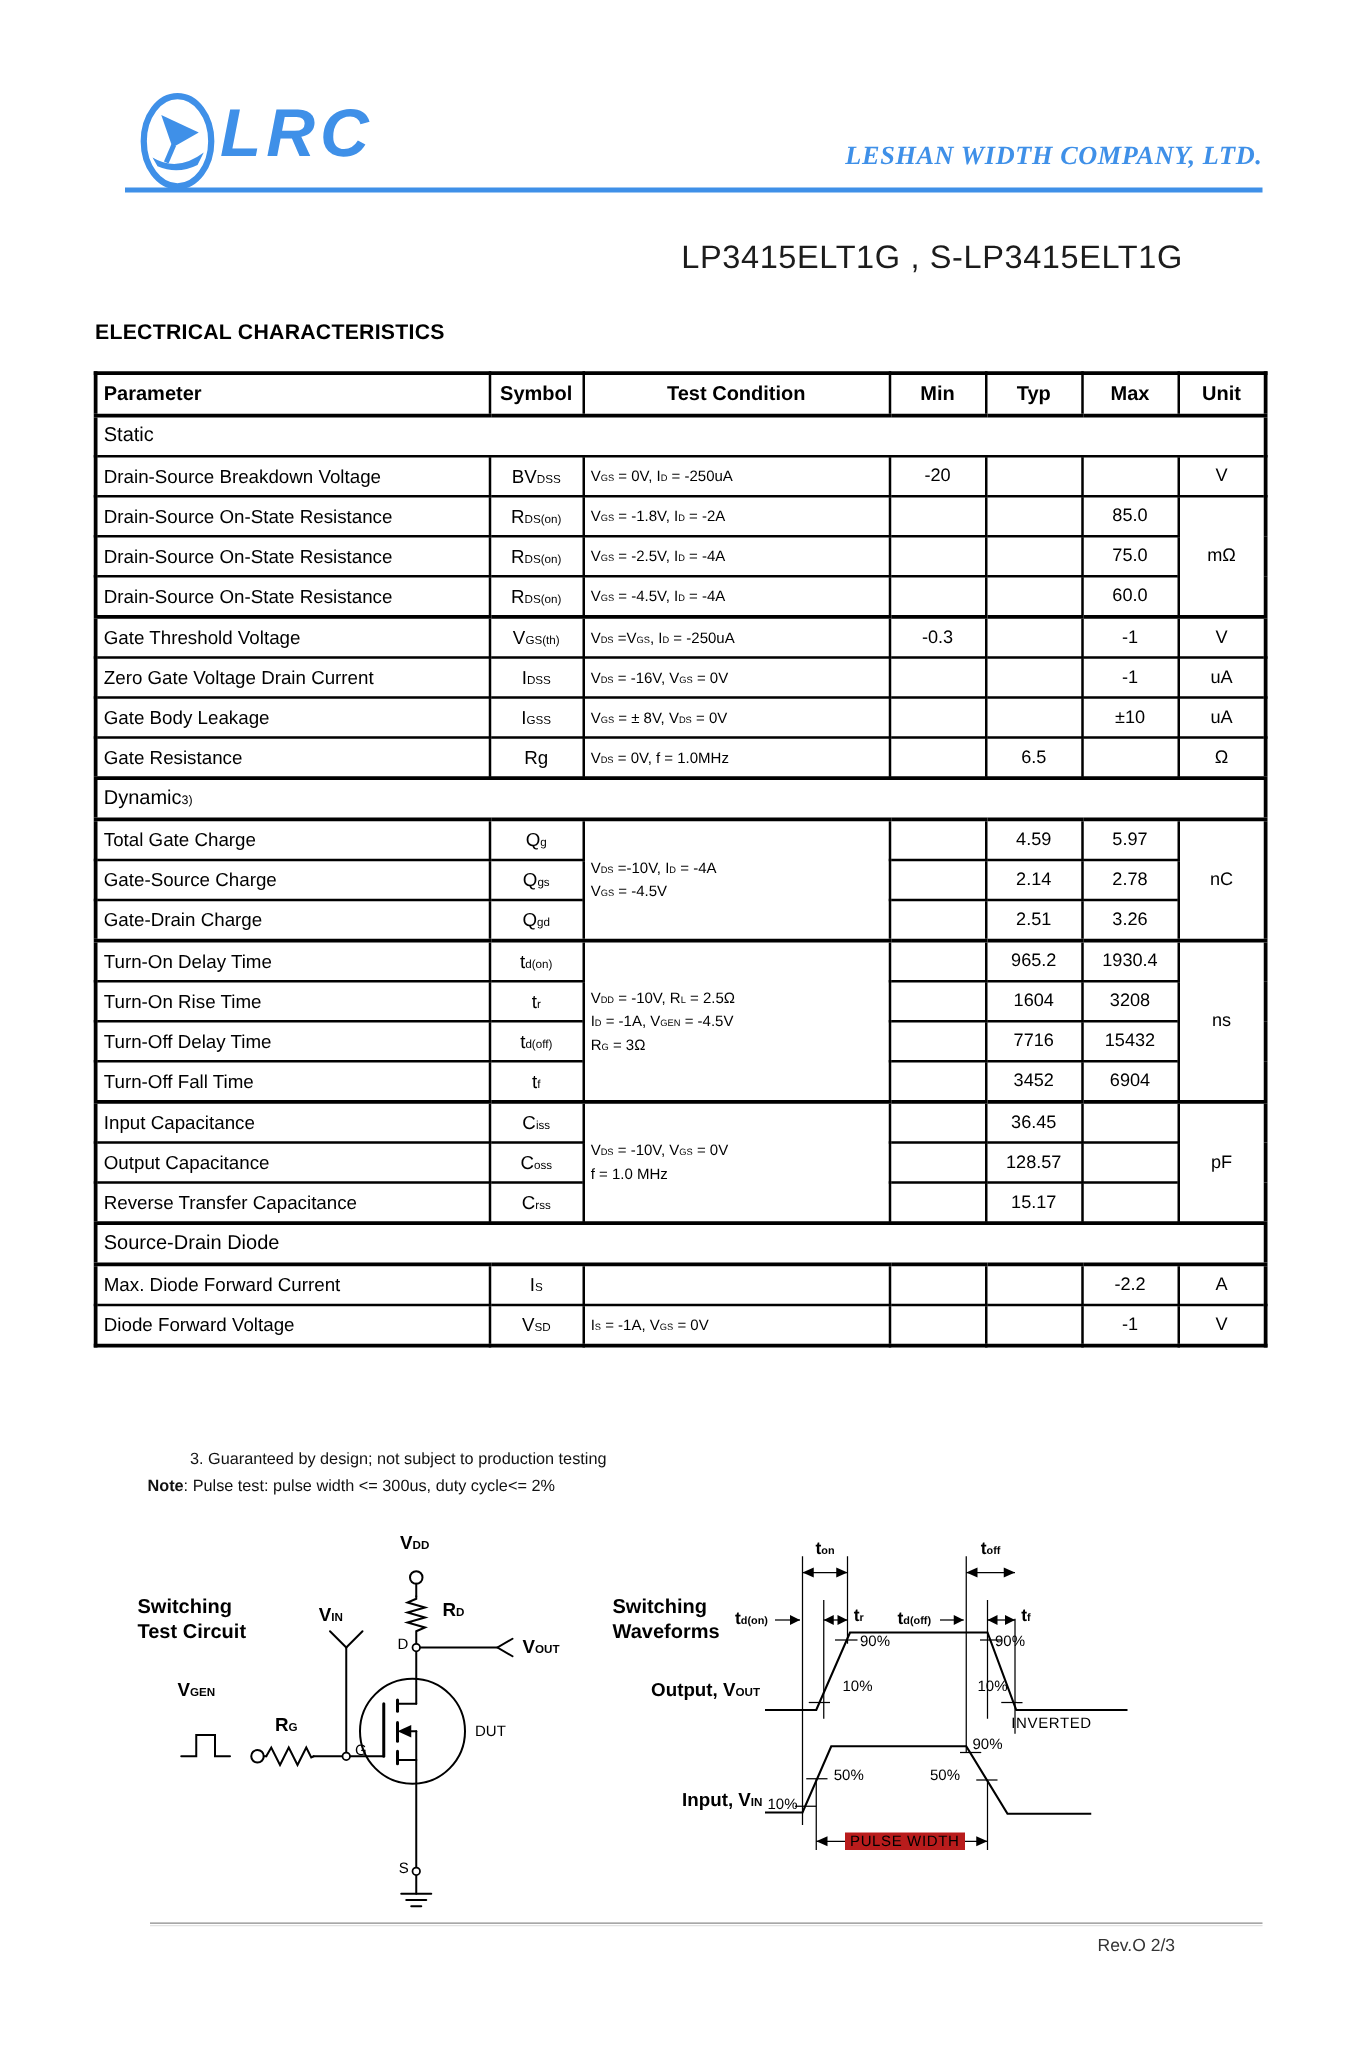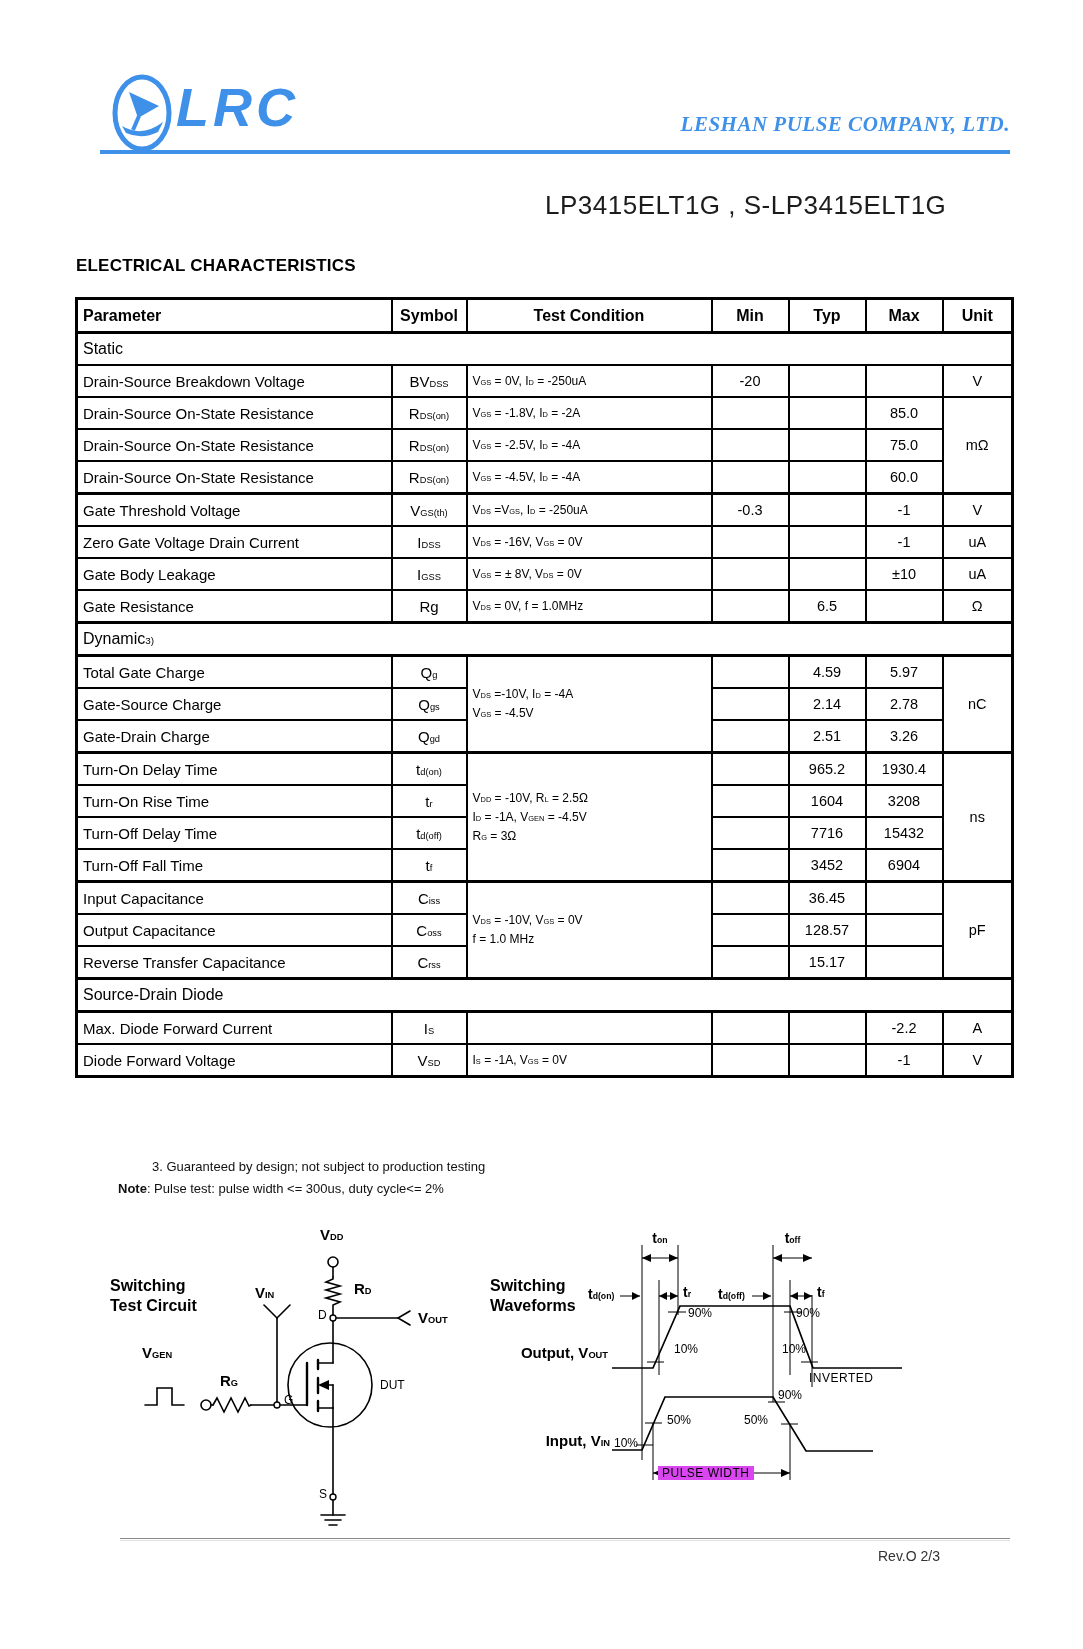--- a/index.html
+++ b/index.html
@@ -52,21 +52,21 @@
 
   <div class="abs" style="left:112px;top:74px;width:62px;height:78px;">
     <svg width="62" height="78" viewBox="0 0 62 78">
       <ellipse cx="30" cy="39" rx="27" ry="36" fill="none" stroke="#3f90e8" stroke-width="5"></ellipse>
       <polygon points="17,18 47,32 26,44" fill="#3f90e8"></polygon>
       <line x1="27" y1="42" x2="21" y2="56" stroke="#3f90e8" stroke-width="4"></line>
       <path d="M10,52 Q30,64 51,48 L46,58 Q30,66 14,59 Z" fill="#3f90e8"></path>
     </svg>
   </div>
   <div class="abs logo-text" style="left:176px;top:76px;">LRC</div>
-  <div class="abs company" style="right:73px;top:112px;">LESHAN PULSE COMPANY, LTD.</div>
+  <div class="abs company" style="right:73px;top:112px;">LESHAN WIDTH COMPANY, LTD.</div>
   <div class="abs blue-rule" style="left:100px;top:150px;width:910px;height:4px;"></div>
   <div class="abs part-number" style="left:545px;top:190px;">LP3415ELT1G , S-LP3415ELT1G</div>
 
   <div class="abs doc-title" style="left:76px;top:256px;">ELECTRICAL CHARACTERISTICS</div>
 
   <div class="abs" style="left:75px;top:297px;">
     <table class="chars">
       <colgroup>
         <col style="width:315px">
           <col style="width:75px">
@@ -375,19 +375,19 @@
     <div class="abs pct" style="left:184px;top:162px;">10%</div>
     <div class="abs pct" style="left:306px;top:126px;">90%</div>
     <div class="abs pct" style="left:292px;top:162px;">10%</div>
     <div class="abs sig-label" style="left:18px;top:164px;width:100px;text-align:right;">Output, V<sub>OUT</sub></div>
     <div class="abs smallcap" style="left:319px;top:191px;">INVERTED</div>
     <div class="abs pct" style="left:288px;top:208px;">90%</div>
     <div class="abs pct" style="left:177px;top:233px;">50%</div>
     <div class="abs pct" style="left:254px;top:233px;">50%</div>
     <div class="abs sig-label" style="left:22px;top:252px;width:98px;text-align:right;">Input, V<sub>IN</sub></div>
     <div class="abs pct" style="left:124px;top:256px;">10%</div>
-    <div class="abs smallcap" style="left:168px;top:286px;background:#d946ef;padding:0 4px;">PULSE WIDTH</div>
+    <div class="abs smallcap" style="left:186px;top:286px;background:#b91c1c;padding:0 4px;">PULSE WIDTH</div>
   </div>
 
   <div class="abs footer-rule" style="left:120px;top:1538px;width:890px;"></div>
   <div class="abs rev" style="right:143px;top:1548px;">Rev.O  2/3</div>
 
 </div>
 
 </body></html>

